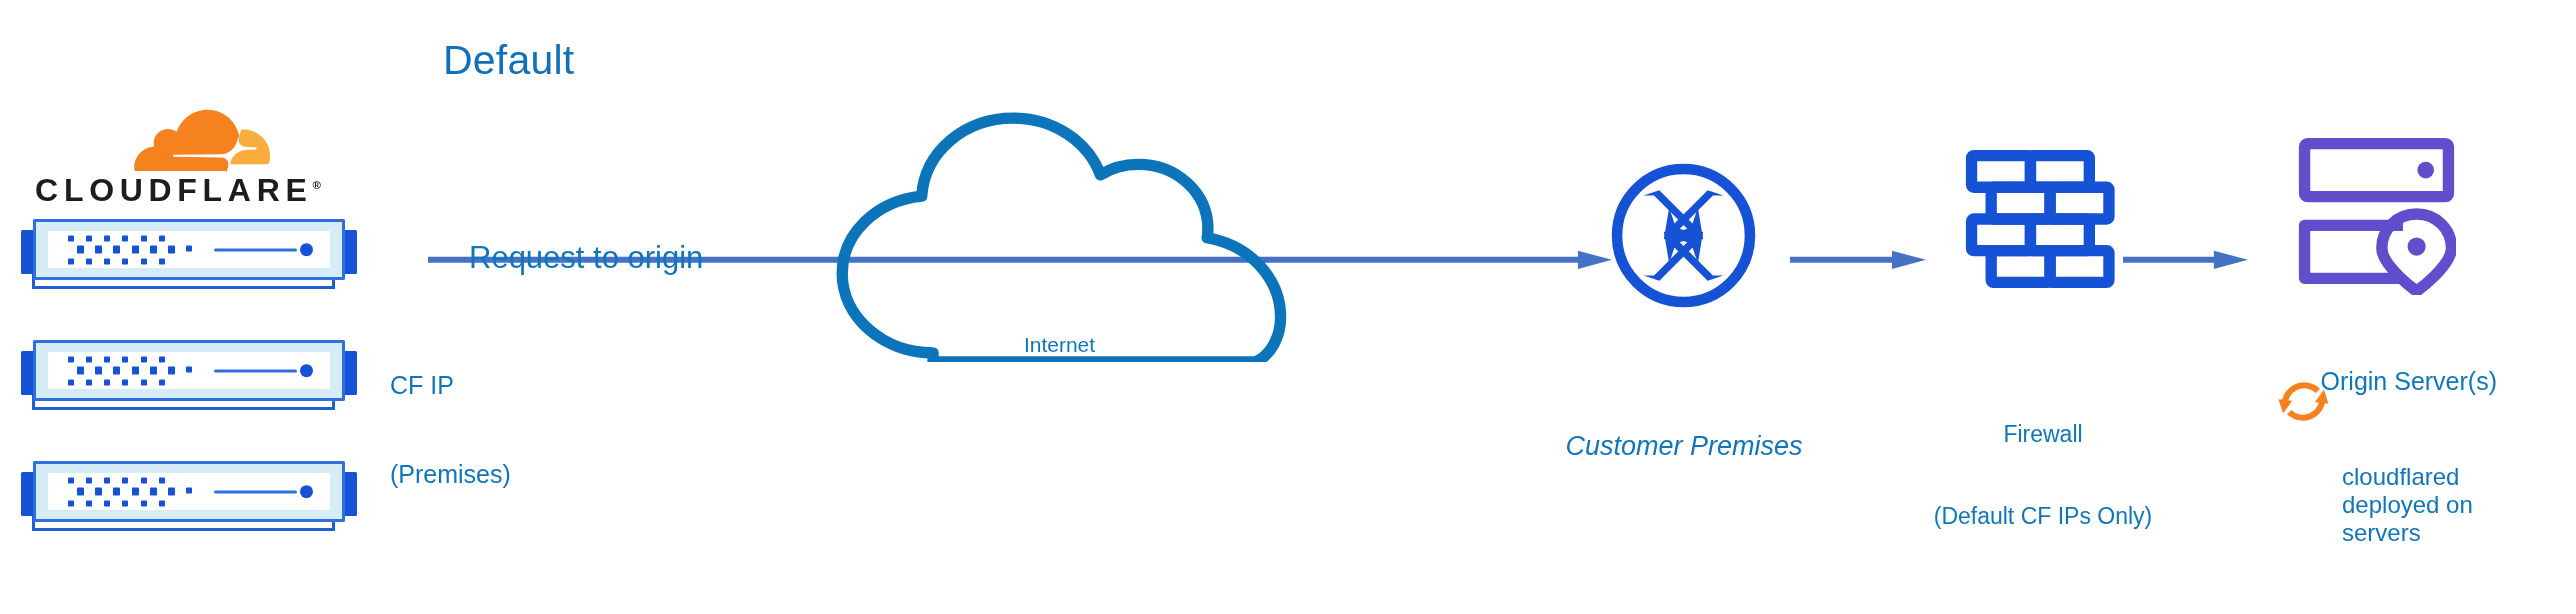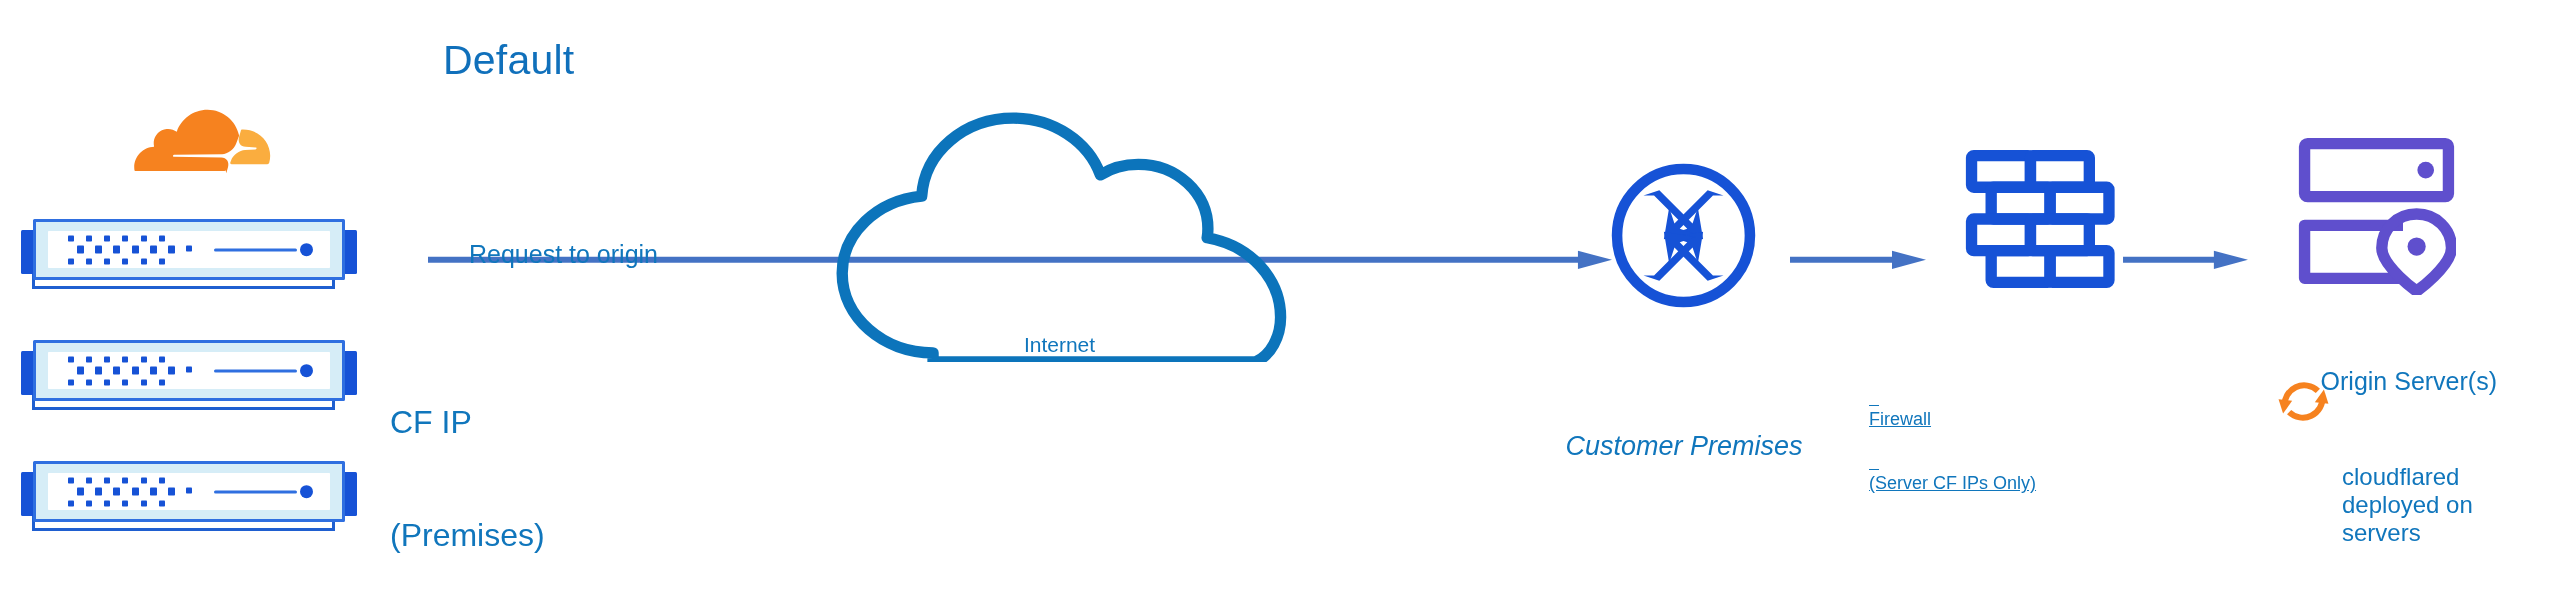--- a/index.html
+++ b/index.html
@@ -50,35 +50,35 @@
     position:absolute;left:166px;top:50%;transform:translateY(-50%);
     width:83px;height:3px;background:#2f6fe0;border-radius:1.5px;
   }
   .rack .led{
     position:absolute;right:16.6px;top:50%;transform:translateY(-50%);
     width:13.6px;height:13.6px;background:#1652d6;border-radius:50%;
   }
 
   
   #flow-line{left:428px;top:250px;width:1184px;height:19.7px;}
-  #label-request{left:469px;top:206px;font-size:25px;}
-  #label-cfip{left:390px;top:294px;font-size:32px;}
+  #label-request{left:469px;top:206px;font-size:31px;}
+  #label-cfip{left:390px;top:278px;font-size:25px;}
 
   
   #internet-cloud{left:821px;top:112px;width:477px;height:250px;}
   #internet-label{left:821px;top:299px;width:477px;text-align:center;font-size:21px;}
 
   
   #cpe-icon{left:1608px;top:160px;width:151px;height:151px;}
   #cpe-label{left:1506px;top:333px;width:356px;text-align:center;font-size:27px;font-style:italic;}
   #arrow-cpe-fw{left:1790px;top:250px;width:136px;height:19.7px;}
 
   
   #fw-icon{left:1964px;top:148px;width:151px;height:151px;}
-  #fw-label{left:1869px;top:333px;width:348px;font-size:18px;text-decoration:underline;}
+  #fw-label{left:1869px;top:333px;width:348px;text-align:center;font-size:23px;}
   #arrow-fw-origin{left:2123px;top:250px;width:125px;height:19.7px;}
 
   
   #origin-icon{left:2297px;top:136px;width:159px;height:159px;}
   #origin-label{left:2270px;top:333px;width:227px;text-align:right;font-size:25px;}
   #cloudflared-icon{left:2274px;top:372px;width:59px;height:59px;}
   #cloudflared-label{left:2342px;top:372px;width:182px;font-size:24px;}
 </style>
 </head>
 <body>
@@ -98,20 +98,21 @@
                C-13.9 25.4 -13.5 25.7 -13.1 25.7 L59.4 25.7 C59.9 25.7 60.3 25.4 60.4 25 Z" fill="#f6821f" transform="translate(20,28)"></path>
       <path d="M74.6 -8.2 C74.2 -8.2 73.9 -8.2 73.5 -8.1 C73.2 -8.1 73 -7.9 72.9 -7.6 L71.3 -2.1
                C70.7 0.1 71 2.1 72 3.6 C73 5 74.6 5.8 76.7 5.9 L84.9 6.4
                C85.1 6.4 85.3 6.5 85.5 6.7 C85.6 6.9 85.6 7.2 85.6 7.4
                C85.5 7.8 85.1 8.1 84.7 8.1 L76.2 8.6 C71.6 8.8 66.5 12.5 64.8 17.1
                L64.2 18.7 C63.9 19.4 64.4 20.1 65.2 20.1 L94.4 20.1
                C95.1 20.1 95.7 19.7 95.9 19 C96.4 17.2 96.7 15.3 96.7 13.3
                C96.7 1.4 87 -8.2 74.6 -8.2 Z" fill="#faad3f" transform="translate(20,28)"></path>
     </g>
   </svg>
+  <div id="cf-wordmark"><span>CLOUDFLARE</span><span id="cf-reg">®</span></div>
 </div>
 
 <div class="rack" style="left:15px;top:216px;">
   <div class="shadow"></div>
   <div class="tabL"></div>
   <div class="tabR"></div>
   <div class="body">
     <div class="inner">
       <div class="dots">
           <i style="left: 0px; top: 0px;"></i>
@@ -259,21 +260,21 @@
     <rect x="36" y="52" width="78" height="42" rx="3"></rect>
     <rect x="114" y="52" width="78" height="42" rx="3"></rect>
     <rect x="10" y="94" width="78" height="42" rx="3"></rect>
     <rect x="88" y="94" width="78" height="42" rx="3"></rect>
     <rect x="36" y="136" width="78" height="42" rx="3"></rect>
     <rect x="114" y="136" width="78" height="42" rx="3"></rect>
   </g>
 </svg>
 <div class="abs txt" id="fw-label">
   <div>Firewall</div>
-  <div>(Server CF IPs Only)</div>
+  <div>(Default CF IPs Only)</div>
 </div>
 
 <svg class="abs" id="arrow-fw-origin" viewBox="0 0 165 26">
   <line x1="0" y1="13" x2="130" y2="13" stroke="#4472c4" stroke-width="8"></line>
   <polygon points="120,1 165,13 120,25" fill="#4472c4"></polygon>
 </svg>
 
 <svg class="abs" id="origin-icon" viewBox="0 0 210 210">
   <g fill="none" stroke="#5f4fcd" stroke-width="15" stroke-linejoin="round">
     <rect x="10" y="10" width="190" height="70" rx="4"></rect>

